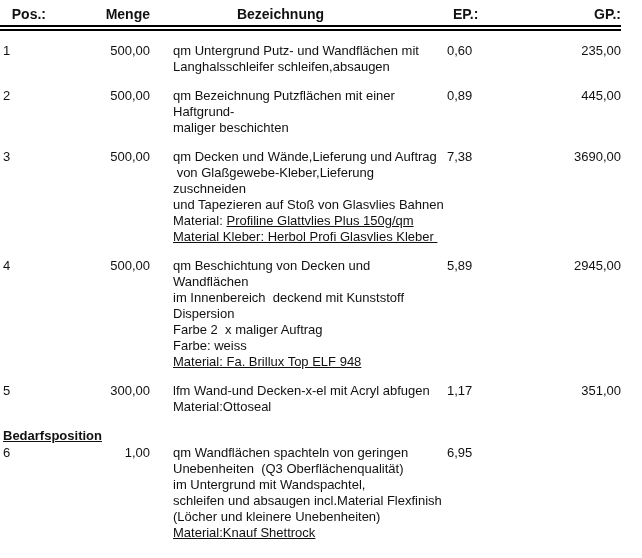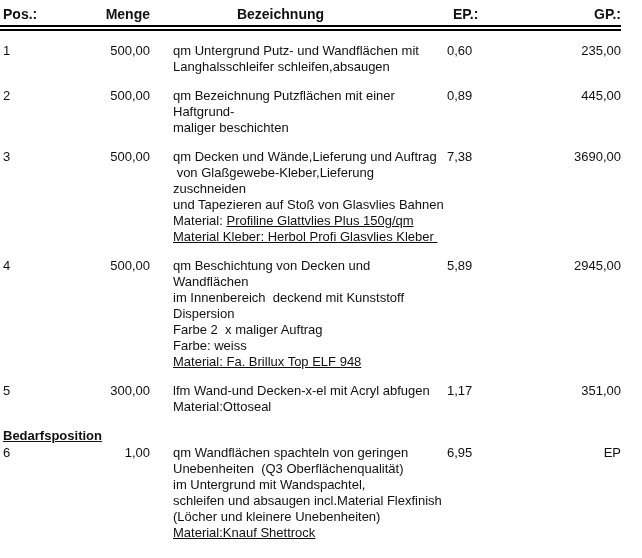--- a/index.html
+++ b/index.html
@@ -22,20 +22,21 @@
     display: grid;
     grid-template-columns: 46px 104px 297px 76px 98px;
     align-items: start;
   }
   .row > div { box-sizing: border-box; }
   .hdr {
     font-weight: bold;
     font-size: 14px;
     line-height: 17px;
     white-space: pre;
+    text-align: right;
   }
   .c-pos   { padding-left: 3px; }
   .c-menge { text-align: right; }
   .menge-hdr { text-align: right; padding-left: 12px; }
   .c-desc  { padding-left: 23px; white-space: pre-wrap; }
   .desc-hdr { padding-left: 0; padding-right: 36px; text-align: center; }
   .c-ep    { text-align: left; }
   .ep-hdr  { padding-left: 6px; }
   .c-gp    { text-align: right; }
   .double-line {
@@ -105,17 +106,16 @@
         <div class="c-desc"><div class="desc-line">lfm Wand-und Decken-x-el mit Acryl abfugen</div><div class="desc-line">Material:Ottoseal</div></div>
         <div class="c-ep">1,17</div>
         <div class="c-gp">351,00</div>
       </div>
       <div class="section-label">Bedarfsposition</div>
       <div class="row trow">
         <div class="c-pos">6</div>
         <div class="c-menge">1,00</div>
         <div class="c-desc"><div class="desc-line">qm Wandflächen spachteln von geringen</div><div class="desc-line">Unebenheiten  (Q3 Oberflächenqualität)</div><div class="desc-line">im Untergrund mit Wandspachtel,</div><div class="desc-line">schleifen und absaugen incl.Material Flexfinish</div><div class="desc-line">(Löcher und kleinere Unebenheiten)</div><div class="desc-line"><span class="u">Material:Knauf Shettrock</span></div></div>
         <div class="c-ep">6,95</div>
-        <div class="c-gp">EP</div>
       </div>
     </div>
 
 </div>
 
 </body></html>

